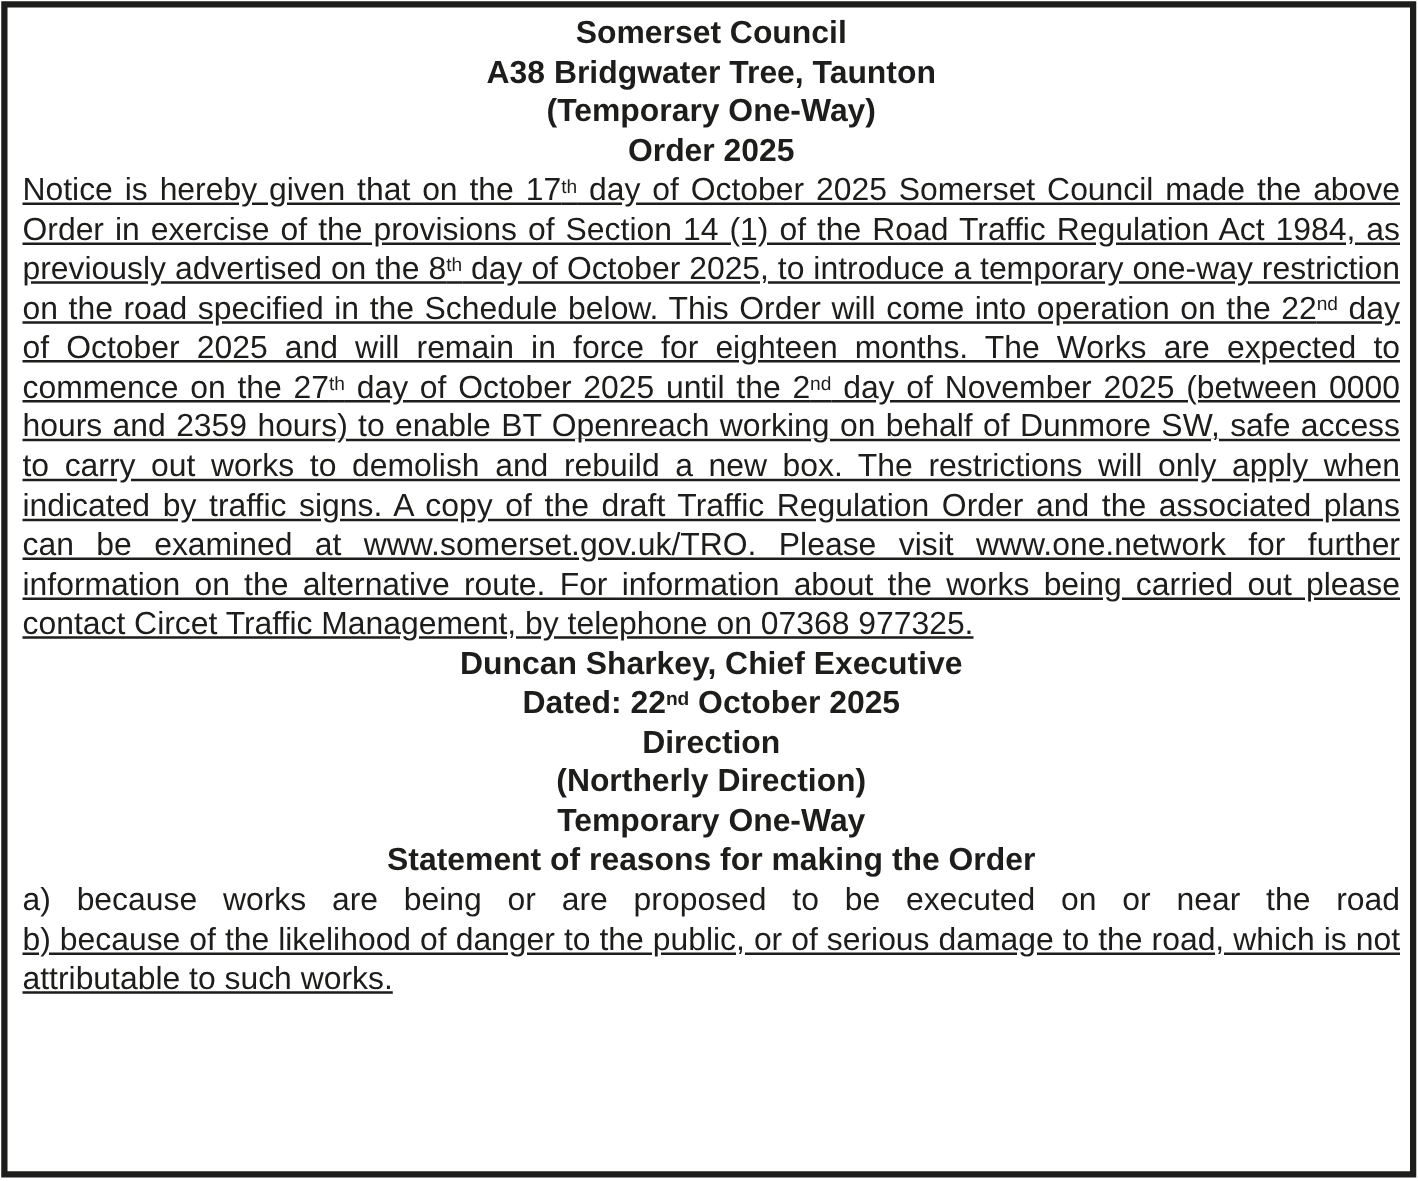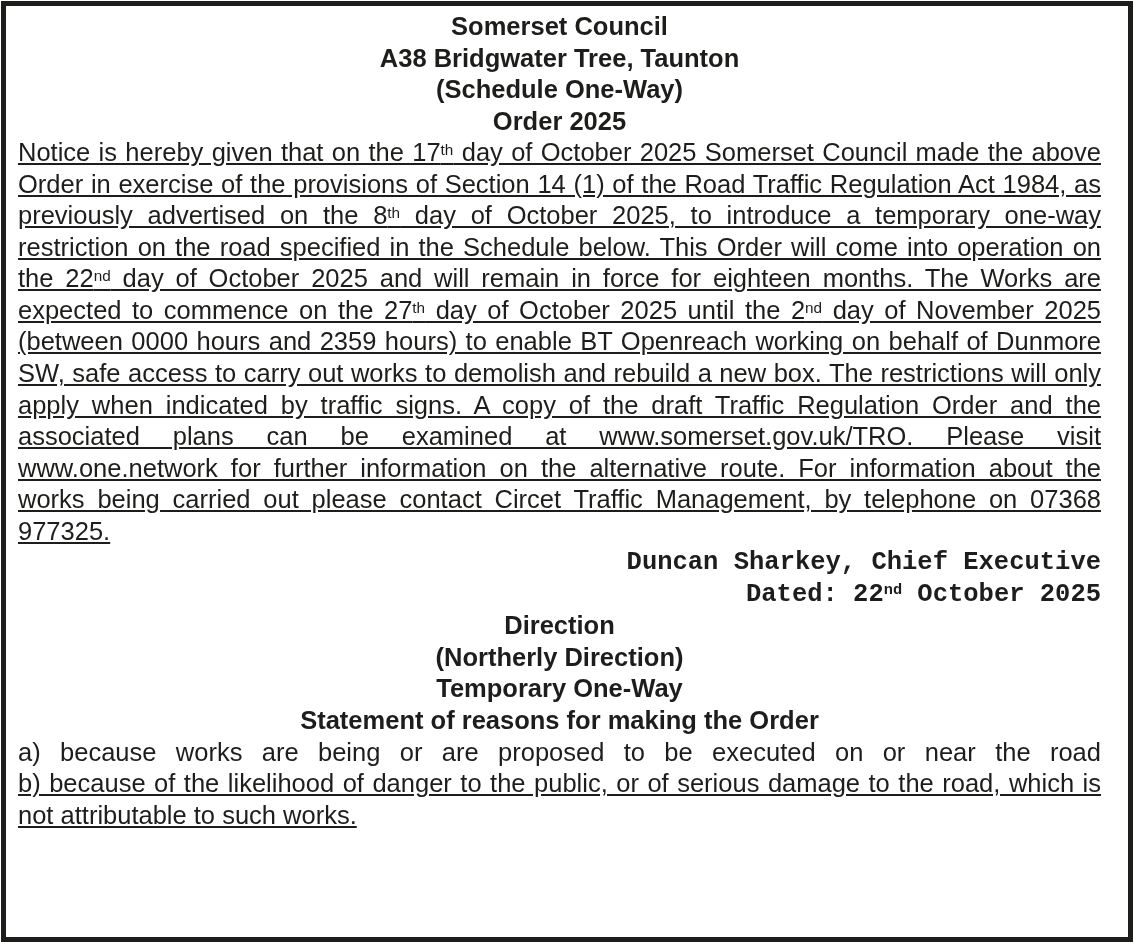--- a/index.html
+++ b/index.html
@@ -14,48 +14,48 @@
     color: #1d1d1b;
   }
   .sheet {
     box-sizing: border-box;
     position: relative;
     margin: 1px 0 0 1px;
     width: 1132px;
     height: 941px;
     border: 5px solid #1d1d1b;
     background: #ffffff;
-    padding: 5px 27px 0 12px;
+    padding: 5px 8px 0 12px;
     font-size: 25.5px;
     line-height: 31.55px;
     overflow: hidden;
   }
   .sheet p, .sheet div { margin: 0; padding: 0; }
   .bold   { font-weight: 700; }
   .center { text-align: center; }
-  .right  { text-align: right; font-family: Liberation Mono, monospace; }
+  .right  { text-align: center; }
   .justify { text-align: justify; text-decoration: underline; }
   .force-justify { text-align: justify; text-align-last: justify; }
   sup {
     font-size: 60%;
     line-height: 0;
     vertical-align: baseline;
     position: relative;
     top: -0.42em;
   }
 </style>
 </head>
 <body>
 
 <div class="sheet">
 
   <div class="center bold">
     <div>Somerset Council</div>
     <div>A38 Bridgwater Tree, Taunton</div>
-    <div>(Schedule One-Way)</div>
+    <div>(Temporary One-Way)</div>
     <div>Order 2025</div>
   </div>
 
   <p class="justify">Notice is hereby given that on the 17<sup>th</sup> day of October 2025 Somerset Council made the above Order in exercise of the provisions of Section 14 (1) of the Road Traffic Regulation Act 1984, as previously advertised on the 8<sup>th</sup> day of October 2025, to introduce a temporary one-way restriction on the road specified in the Schedule below. This Order will come into operation on the 22<sup>nd</sup> day of October 2025 and will remain in force for eighteen months. The Works are expected to commence on the 27<sup>th</sup> day of October 2025 until the 2<sup>nd</sup> day of November 2025 (between 0000 hours and 2359 hours) to enable BT Openreach working on behalf of Dunmore SW, safe access to carry out works to demolish and rebuild a new box. The restrictions will only apply when indicated by traffic signs. A copy of the draft Traffic Regulation Order and the associated plans can be examined at www.somerset.gov.uk/TRO. Please visit www.one.network for further information on the alternative route. For information about the works being carried out please contact Circet Traffic Management, by telephone on 07368 977325.</p>
 
   <div class="right bold">Duncan Sharkey, Chief Executive</div>
   <div class="right bold">Dated: 22<sup>nd</sup> October 2025</div>
 
   <div class="center bold">Direction</div>
   <div class="center bold">(Northerly Direction)</div>

